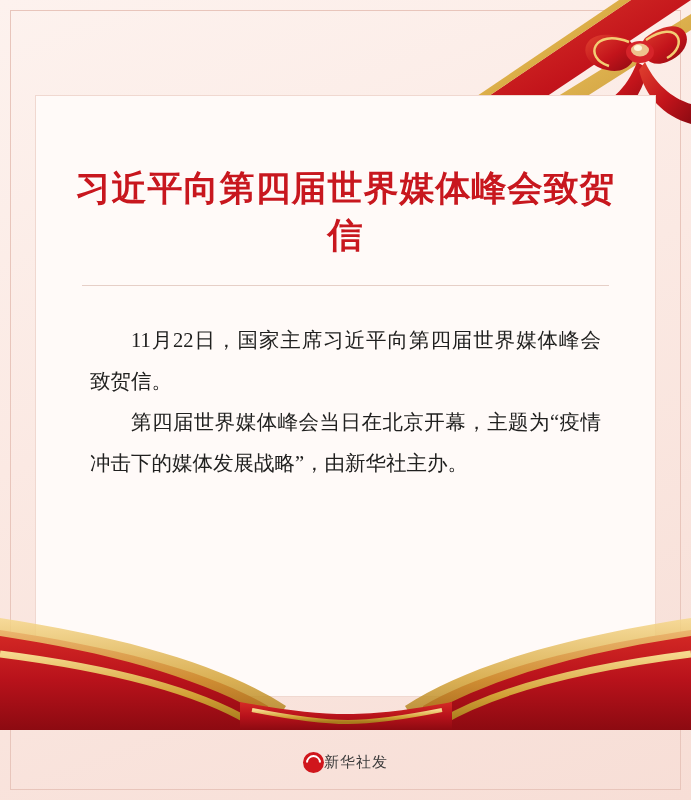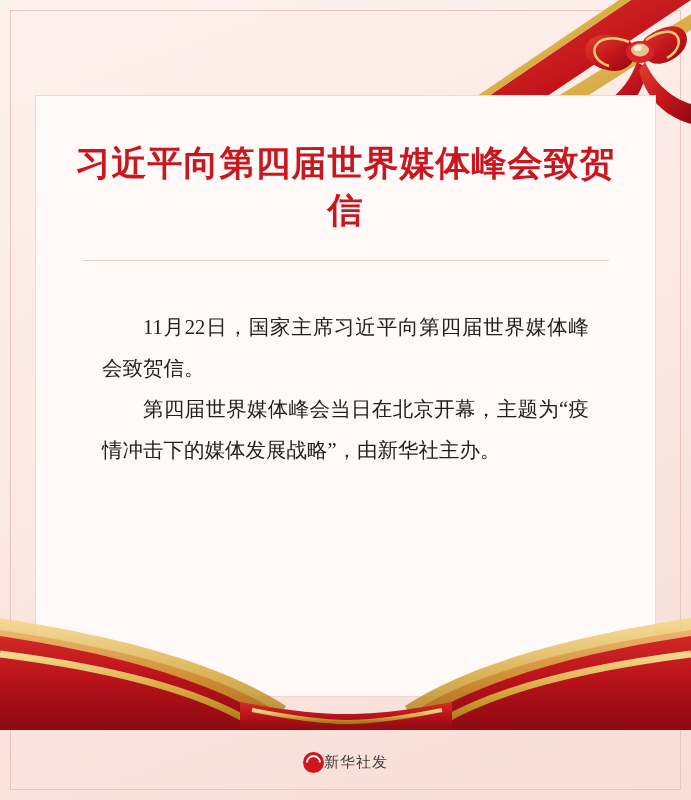--- a/index.html
+++ b/index.html
@@ -59,38 +59,38 @@
     left: 36px;
     top: 96px;
     width: 619px;
     height: 600px;
     background: #fffaf8;
     box-shadow: 0 0 0 1px #f0d8d0;
   }
 
   .title {
     margin: 0;
-    padding: 44px 26px 0 26px;
+    padding: 69px 26px 0 26px;
     text-align: center;
     font-family: "Liberation Serif", serif;
     font-weight: bold;
     font-size: 35px;
     letter-spacing: 1px;
     color: #c8171e;
     text-shadow: 0 1px 0 rgba(255,255,255,0.6);
   }
 
   .title-rule {
     margin: 26px 46px 0 46px;
     height: 1px;
     background: #e6cfc7;
   }
 
   .body-text {
-    margin: 12px;
+    margin: 0;
     padding: 34px 54px 0 54px;
     font-family: "Liberation Serif", serif;
     font-size: 20.5px;
     line-height: 41px;
     color: #20201f;
     text-align: justify;
   }
   .body-text p {
     margin: 0 0 0 0;
     text-indent: 2em;

